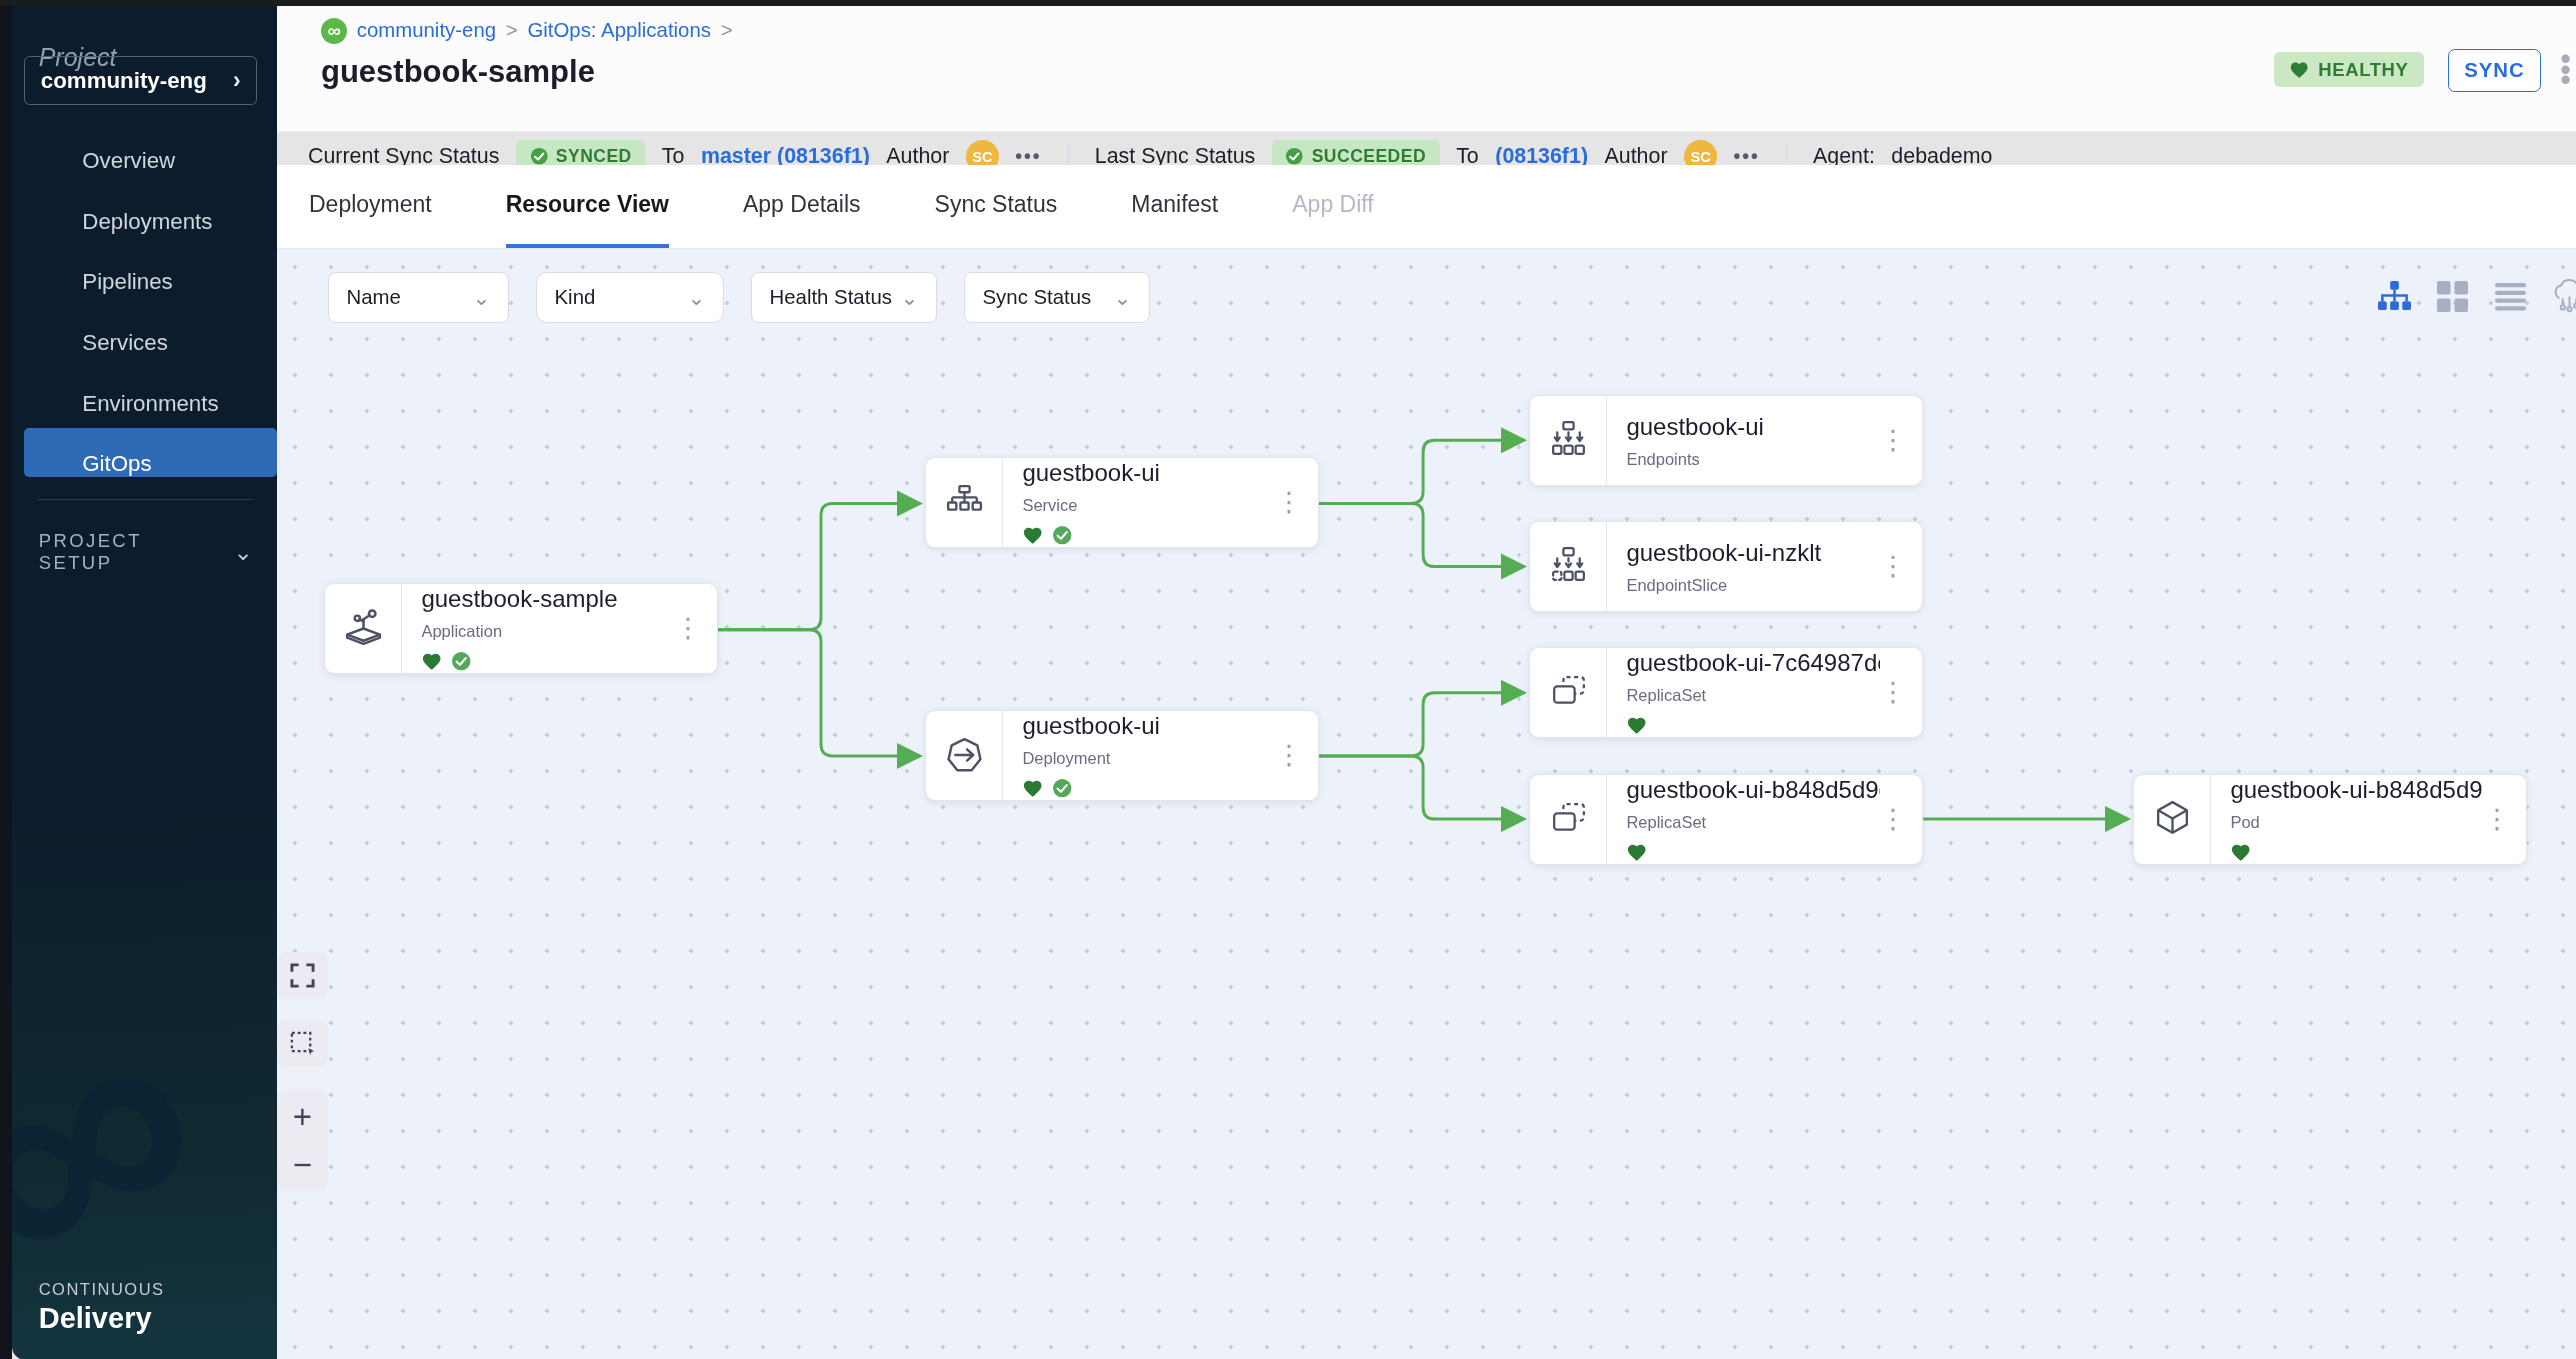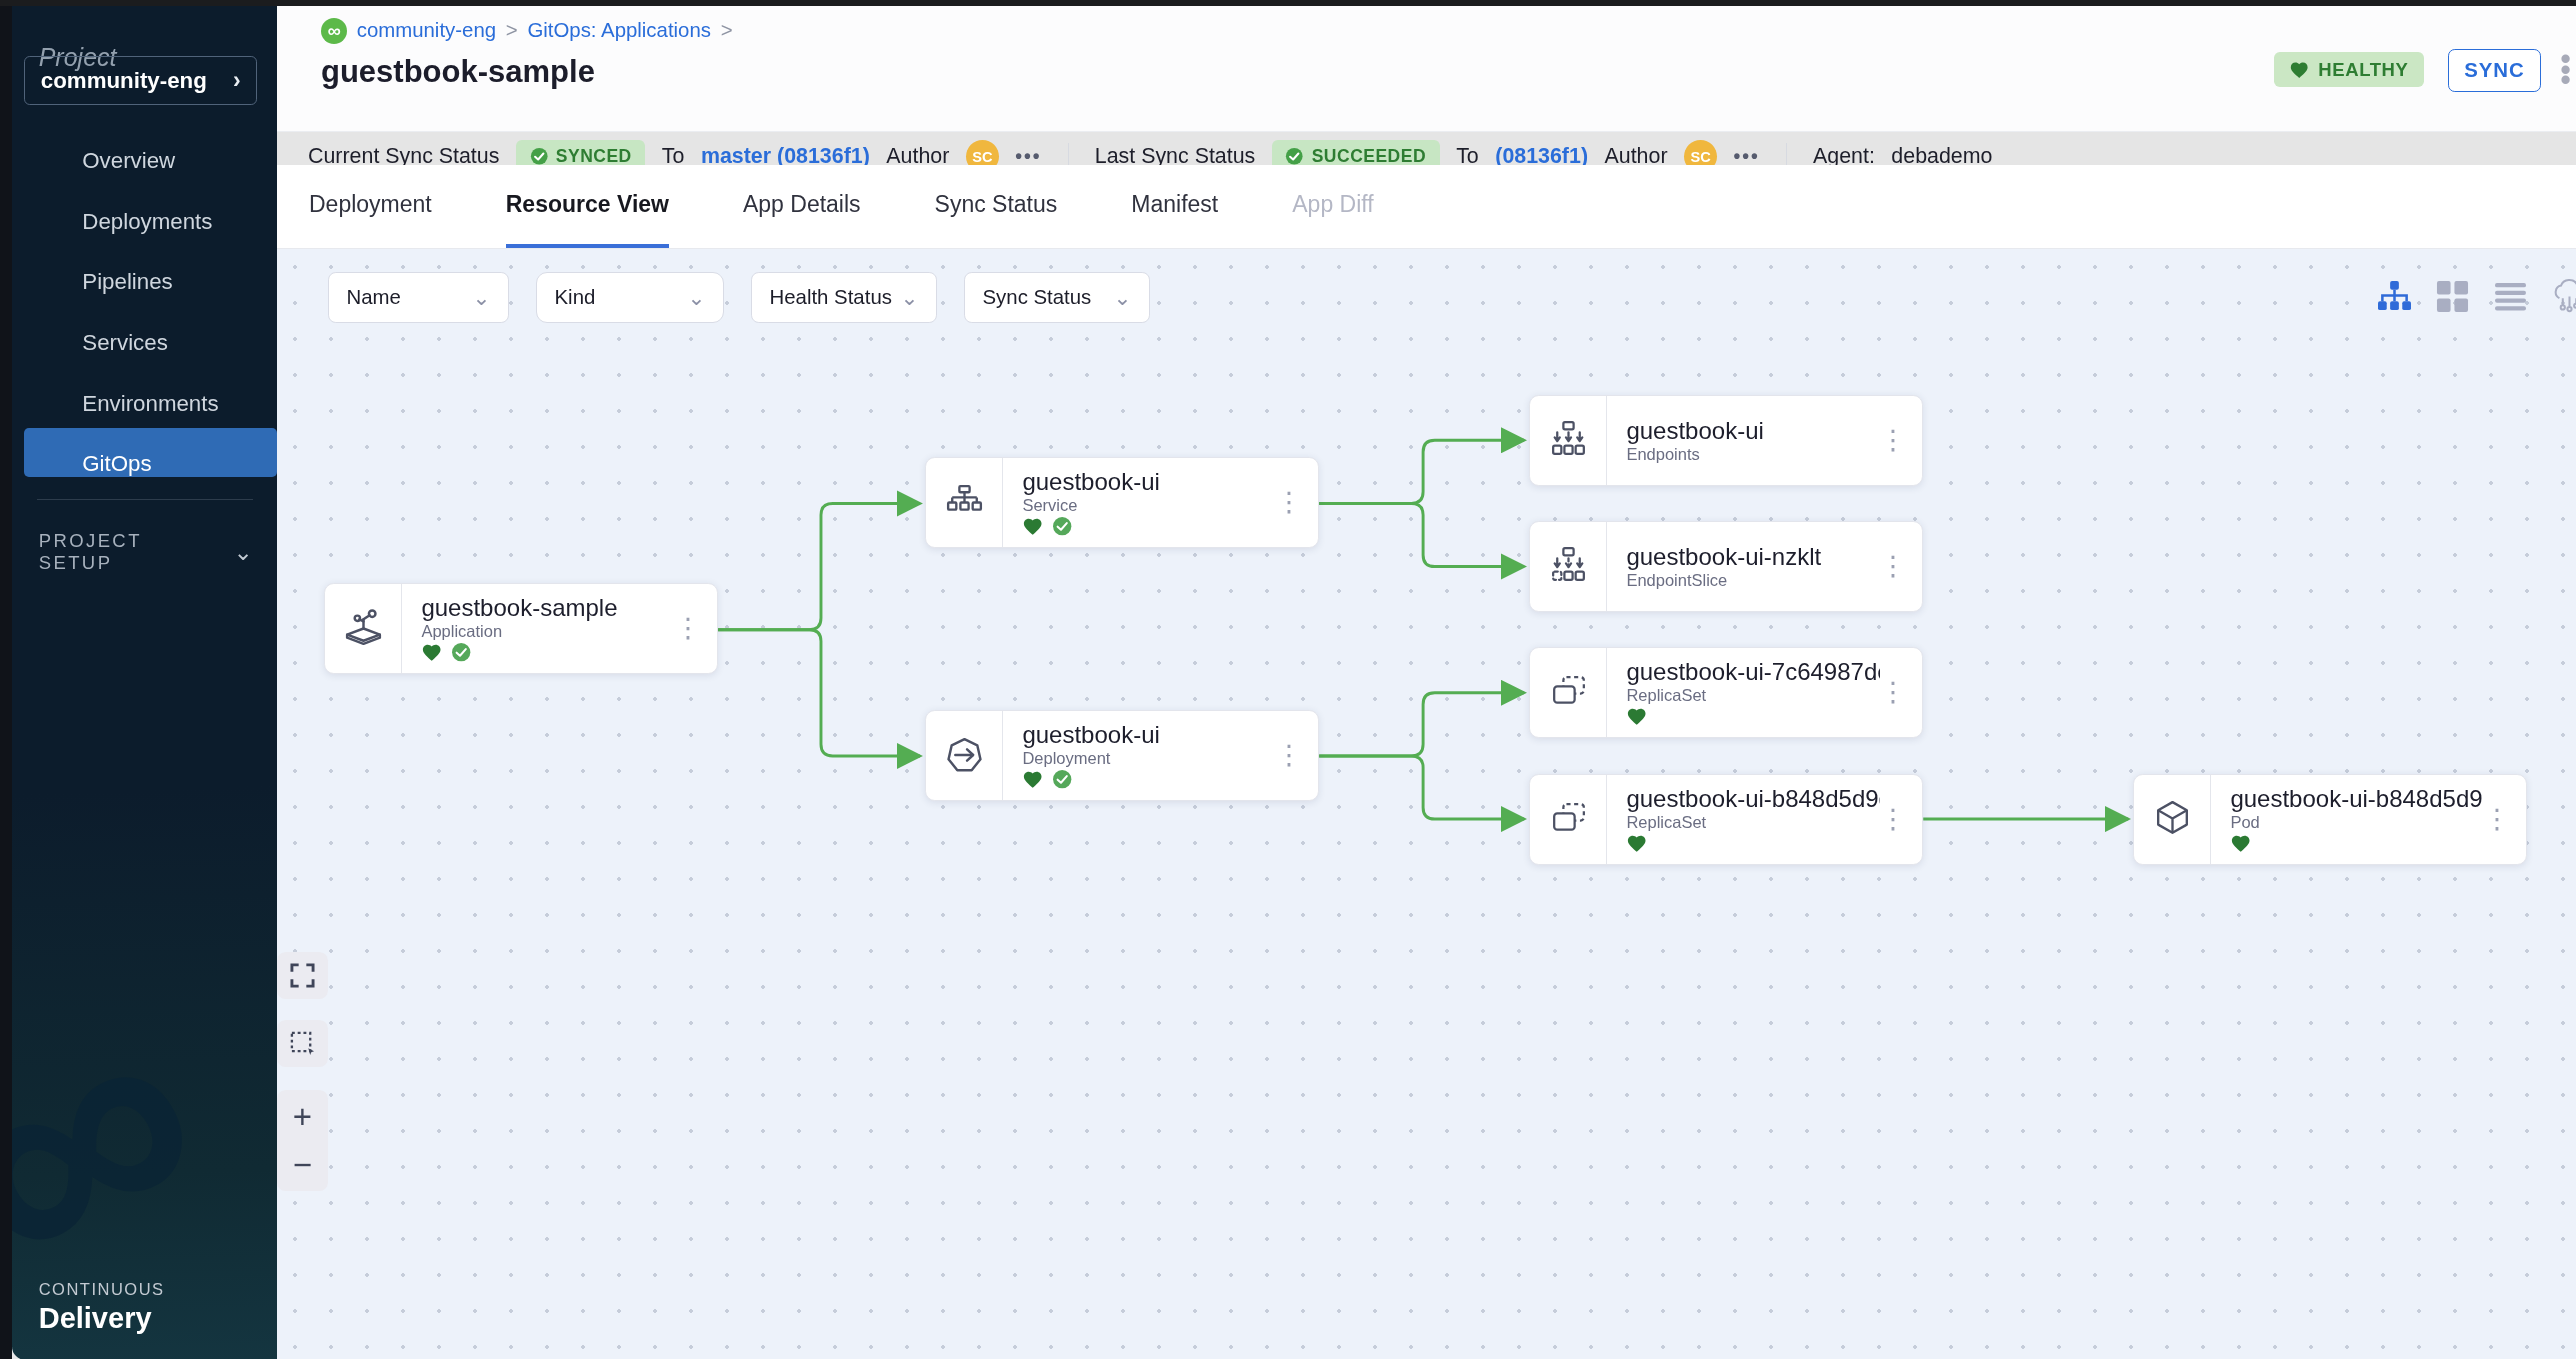--- a/index.html
+++ b/index.html
@@ -83,21 +83,21 @@
 
   .viewicons { position:absolute; right:-11.7px; top:29px; display:flex; gap:21.4px; align-items:center; }
   .vicon { width:37px; height:37px; display:flex; align-items:center; justify-content:center; cursor:pointer; }
 
   .edges { position:absolute; inset:0; pointer-events:none; }
 
   .node { position:absolute; width:394px; height:91px; background:#fff; border:1px solid #e3e5ec;
     border-radius:9.7px; box-shadow:0 1.9px 7.8px rgba(40,50,90,.10); display:flex; align-items:center; cursor:pointer; }
   .node-iconcell { width:77px; min-width:77px; height:100%; display:flex; align-items:center;
     justify-content:center; border-right:1px solid #e4e6ec; }
-  .node-body { padding-left:19.4px; display:flex; flex-direction:column; justify-content:center; gap:0; min-width:0; }
+  .node-body { padding-left:19.4px; display:flex; flex-direction:column; justify-content:center; gap:9px; min-width:0; }
   .node-title { font-size:24px; color:#1d1e2c; font-weight:500; white-space:nowrap; overflow:hidden; }
   .node-kind { font-size:16.5px; color:#6a6d82; }
   .node-status { display:flex; gap:7.8px; align-items:center; height:23px; }
   .node-kebab { margin-left:auto; padding-right:15.5px; color:#9ba0b2; font-size:27px; line-height:1; cursor:pointer; }
   .zbtn { position:absolute; width:51px; background:#ebebf1; border-radius:8.7px; display:flex;
     flex-direction:column; align-items:center; justify-content:center; cursor:pointer; color:#3f4559; }
   .zb-full { top:703px; height:47px; }
   .zb-select { top:771px; height:47px; }
   .zb-zoom { top:841px; height:101px; font-size:33px; gap:15.5px; font-weight:400; }
   .zb-zoom span { line-height:1; }

